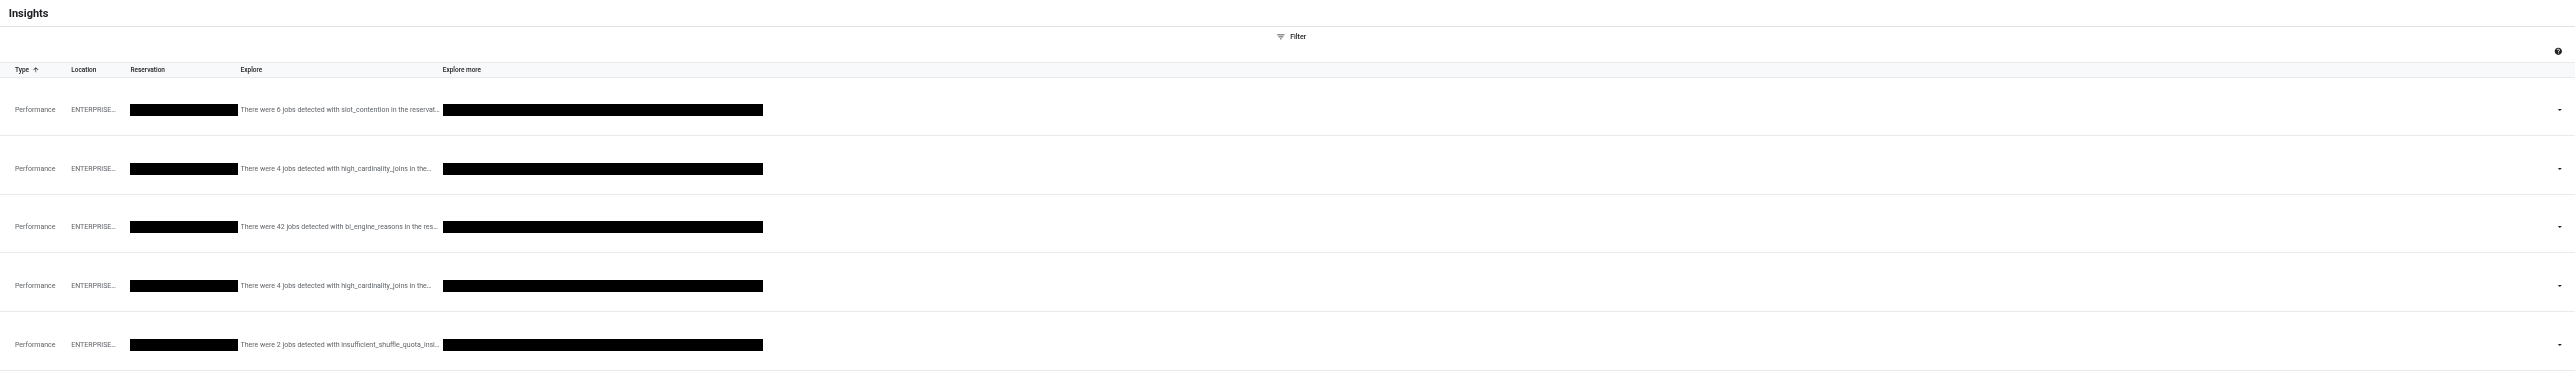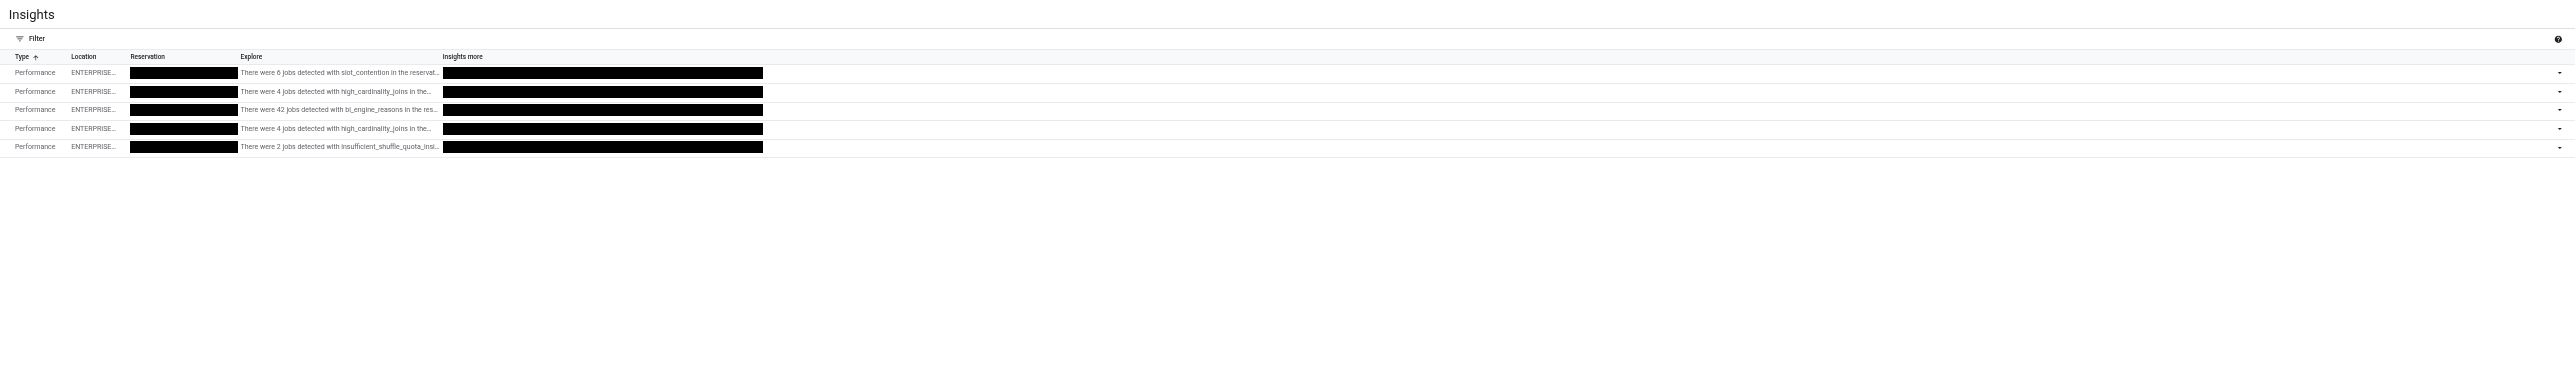--- a/index.html
+++ b/index.html
@@ -11,33 +11,34 @@
       font-family: 'Google Sans', Roboto, Arial, sans-serif;
       font-size: 7px;
       color: #202124;
       background: #fff;
       width: 2576px;
     }
     .page {
       padding: 0;
     }
     .page-title {
-      font-size: 13px;
-      font-weight: 400;
+      font-size: 11px;
+      font-weight: 700;
       padding: 6.5px 8.7px 6.5px 8.7px;
       color: #202124;
     }
     .divider {
       border-bottom: 0.5px solid #e0e0e0;
     }
     .filter-bar {
       display: flex;
       align-items: center;
       padding: 5.4px 8.7px 5.4px 15px;
       gap: 5.4px;
+      flex-direction: column;
     }
     .filter-label-wrap {
       display: flex;
       align-items: center;
       gap: 4.3px;
       font-weight: 500;
       font-size: 7px;
     }
     .filter-icon svg {
       width: 9.7px;
@@ -99,21 +100,22 @@
     }
     .sort-icon svg {
       width: 7.6px;
       height: 7.6px;
       display: block;
     }
     .tbody .row {
       border-bottom: 0.5px solid #e8eaed;
       min-height: 15px;
       padding-top: 1.6px;
-      padding-bottom: 4px;
+      padding-bottom: 19px;
+      margin-top: 25px;
     }
     .td {
       font-size: 7px;
       color: #5f6368;
       white-space: nowrap;
       overflow: hidden;
       text-overflow: ellipsis;
     }
     .redacted {
       background: #000;
@@ -167,21 +169,21 @@
           <span>Type</span>
           <span class="sort-icon">
             <svg viewBox="0 0 24 24" fill="#202124">
                 <path d="M4 12l1.41 1.41L11 7.83V20h2V7.83l5.58 5.59L20 12l-8-8-8 8z"></path>
               </svg>
           </span>
         </div>
         <div class="th">Location</div>
         <div class="th">Reservation</div>
         <div class="th">Explore</div>
-        <div class="th">Insights more</div>
+        <div class="th">Explore more</div>
         <div></div>
       </div>
     </div>
 
     <div class="tbody">
       <div class="row">
         <div class="td">Performance</div>
         <div class="td">ENTERPRISE…</div>
         <div class="td">
             <div class="redacted"></div>

